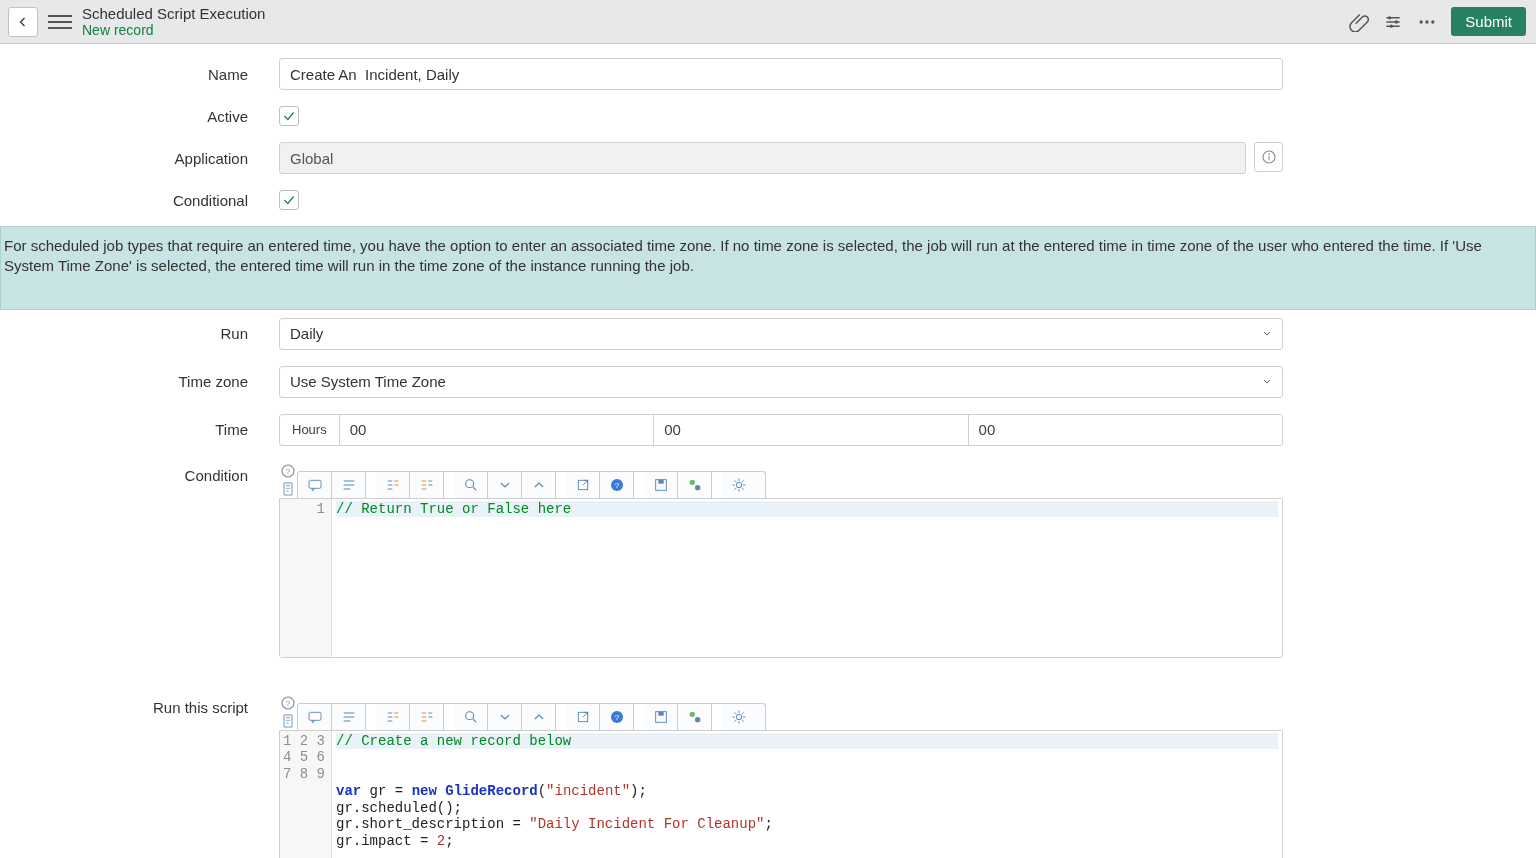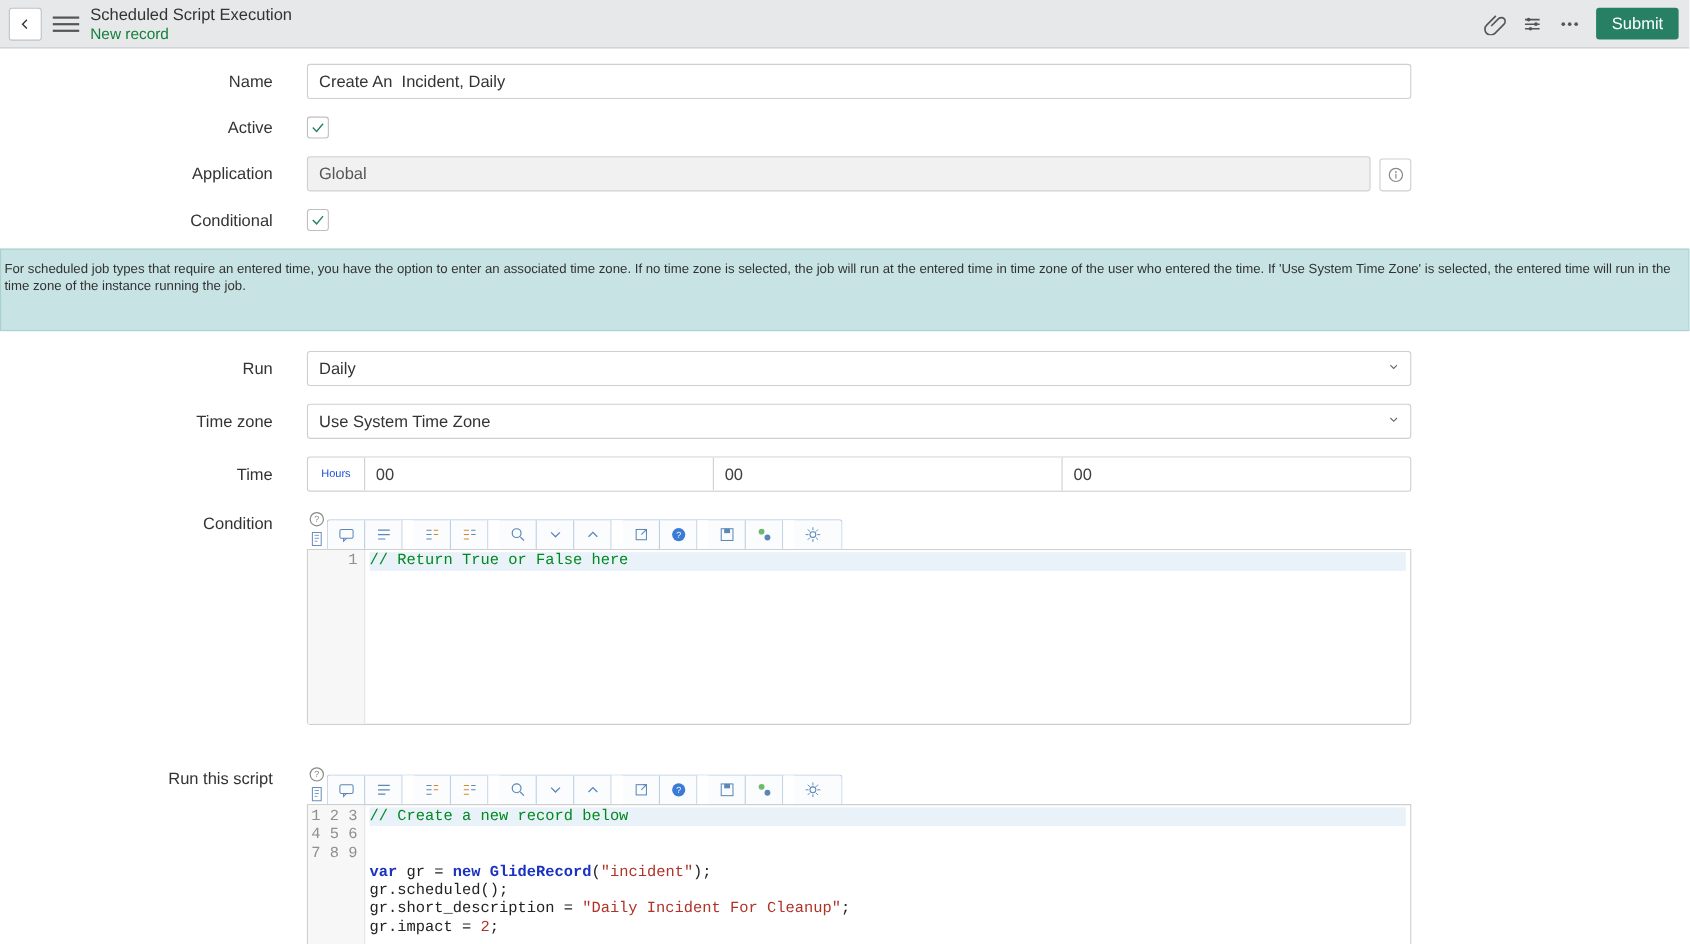--- a/index.html
+++ b/index.html
@@ -92,46 +92,46 @@
     cursor:pointer;
   }
   .chk svg { stroke:#278063; stroke-width:2.2; fill:none; }
   .info-btn {
     width:30px; height:30px;
     border:1px solid #cfcfcf;
     border-radius:3px;
     display:flex; align-items:center; justify-content:center;
     margin-left:8px; cursor:pointer; color:#888;
   }
-  .app-wrap { display:flex; align-items:flex-end; }
+  .app-wrap { display:flex; align-items:flex-start; }
 
   .info-banner {
-    margin:0 0 18px 0;
+    margin:0 0 8px 0;
     background:#c7e3e3;
     border:1px solid #a9d1d1;
     padding:9px 10px 32px 3px;
-    font-size:12px;
+    font-size:15px;
     color:#333;
     line-height:1.35;
   }
 
   .select-wrap { position:relative; width:1004px; }
   .select-wrap .txt { appearance:none; -webkit-appearance:none; background:#fff; }
   .select-caret {
     position:absolute; right:10px; top:50%; transform:translateY(-50%);
     pointer-events:none; color:#666;
   }
 
   .time-group {
     display:flex; align-items:center;
     border:1px solid #cfcfcf; border-radius:3px;
     width:1004px; height:32px; overflow:hidden;
   }
   .time-label {
-    padding:0 12px; color:#1d4ed8; font-size:10px;
+    padding:0 12px; color:#404040; font-size:13px;
     display:flex; align-items:center;
   }
   .time-in {
     border:none; border-left:1px solid #cfcfcf;
     height:100%; flex:1;
     padding:0 10px; font-size:15px; color:#404040;
   }
 
   
   .script-row { align-items:flex-start; }

